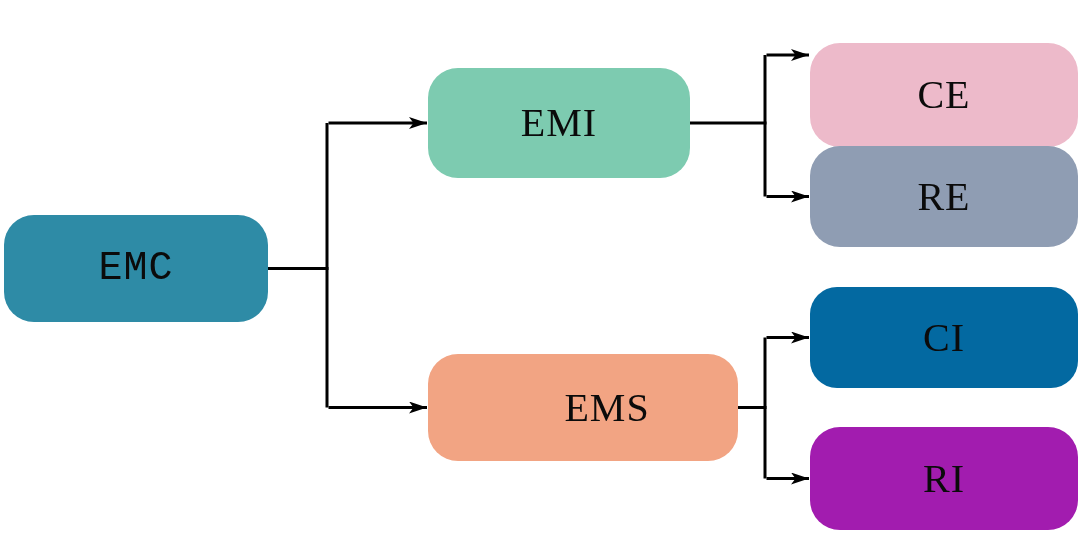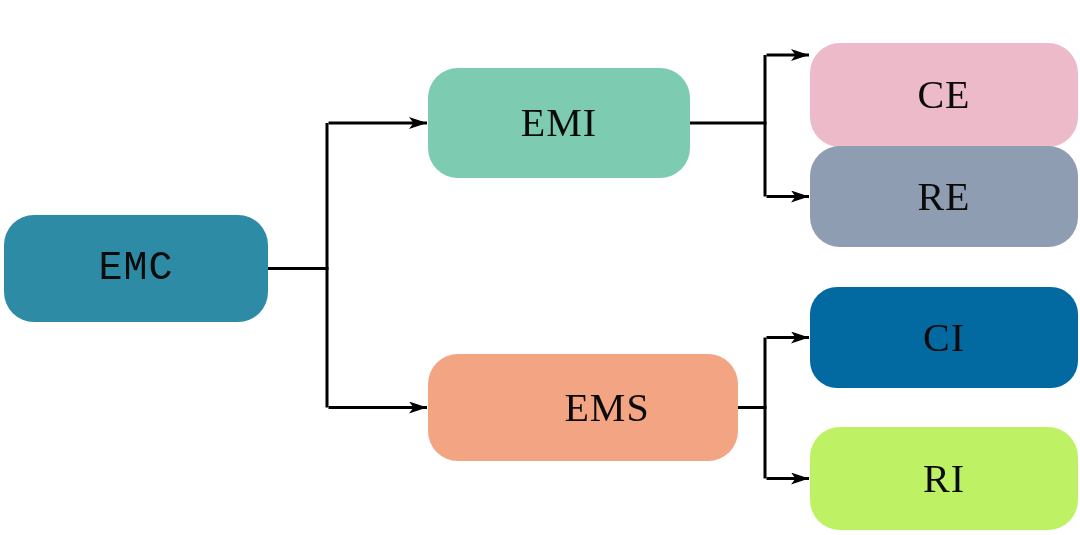--- a/index.html
+++ b/index.html
@@ -91,17 +91,17 @@
   </div>
 
   <div class="node node-re" style="background-color: rgb(143, 157, 179);">
     <span>RE</span>
   </div>
 
   <div class="node node-ci" style="background-color: #0369a1; border-radius: 27px;">
     <span>CI</span>
   </div>
 
-  <div class="node node-ri" style="background-color: #bef264;">
+  <div class="node node-ri" style="background-color: #a21caf;">
     <span>RI</span>
   </div>
 
 </div>
 
 </body></html>

